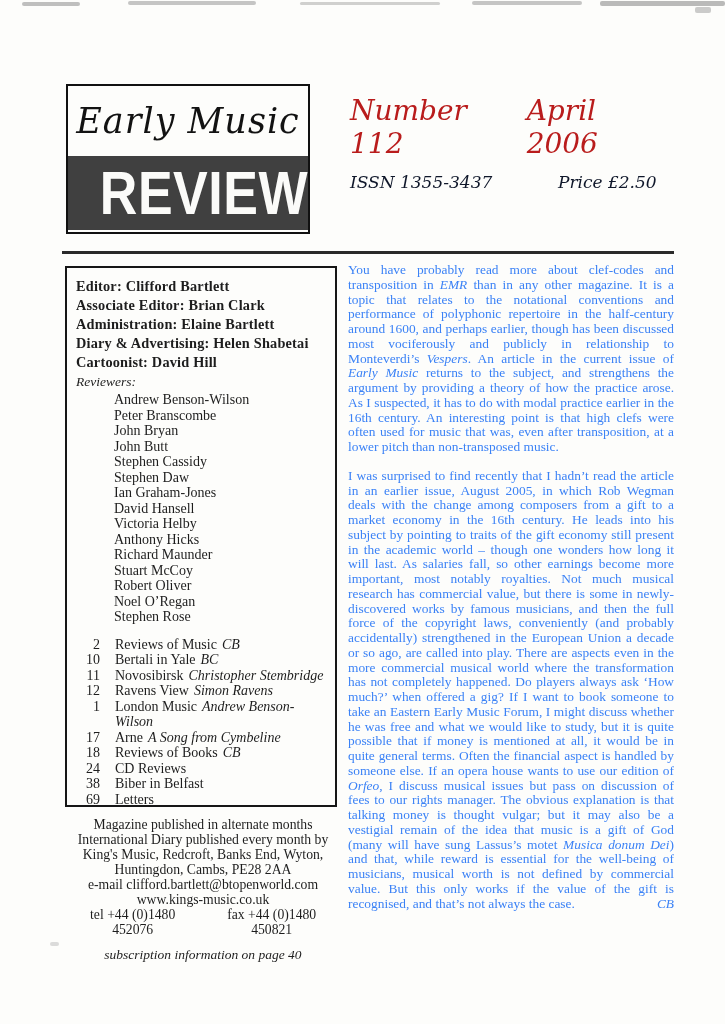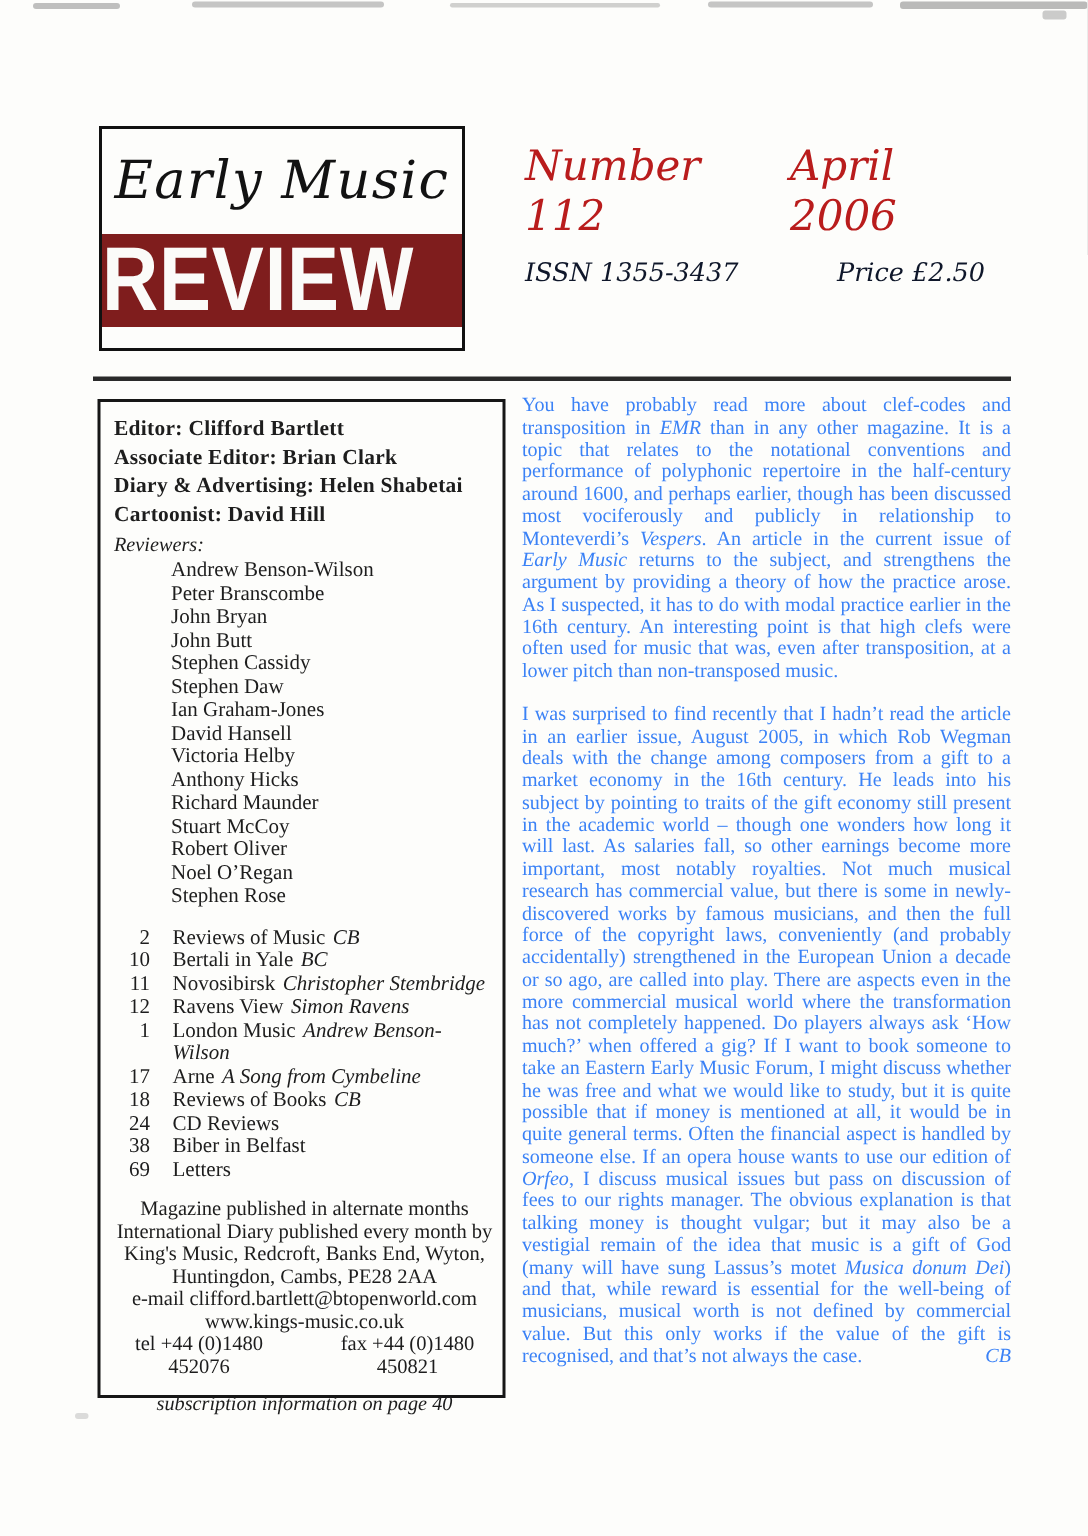--- a/index.html
+++ b/index.html
@@ -15,35 +15,35 @@
   .s5{left:600px;top:1px;width:125px;height:5px;opacity:.6;}
   .s6{left:695px;top:7px;width:16px;height:6px;opacity:.45;}
   .s7{left:50px;top:942px;width:9px;height:4px;opacity:.3;}
 
   
   .logo-box{position:absolute;left:66px;top:84px;width:244px;height:150px;
             border:2px solid #111;box-sizing:border-box;background:#fdfdfb;}
   .logo-top{height:70px;display:flex;align-items:center;justify-content:center;}
   .logo-title{font-family:"DejaVu Serif",serif;font-style:italic;font-size:35px;
               letter-spacing:1px;color:#121212;}
-  .logo-bottom{height:62px;background:#7f1d1d;display:flex;align-items:center;justify-content:flex-start;overflow:hidden;}
+  .logo-bottom{height:74px;background:#404040;display:flex;align-items:center;justify-content:flex-end;overflow:hidden;}
   .logo-review{font-family:"Liberation Sans",sans-serif;font-weight:700;font-size:52px;
                color:#fbfbf9;letter-spacing:0.5px;transform:scaleY(1.16);line-height:1;}
 
   .issue-row{position:absolute;left:350px;top:94px;width:324px;display:flex;
              justify-content:space-between;font-style:italic;font-size:28px;
              font-family:"DejaVu Serif",serif;color:#b91c1c;}
   .meta-row{position:absolute;left:350px;top:172px;width:324px;font-style:italic;
             font-size:17px;font-family:"DejaVu Serif",serif;color:#0f172a;}
   .meta-row .price{position:absolute;left:208px;top:0;}
 
   .rule{position:absolute;left:62px;top:251px;width:612px;height:2.5px;background:#2a2a2a;}
 
   
-  .info-box{position:absolute;left:65px;top:266px;width:272px;height:666px;
+  .info-box{position:absolute;left:65px;top:266px;width:272px;height:541px;
             border:2px solid #161616;box-sizing:border-box;padding:9px 5px 0 9px;}
   .staff-line{font-weight:bold;font-size:14.3px;line-height:19px;letter-spacing:.2px;}
   .reviewers-heading{font-style:italic;font-size:13.5px;line-height:17px;margin-top:1px;}
   .reviewer{margin-left:38px;font-size:14px;line-height:15.5px;}
   .reviewer-list{margin-top:2px;}
   .toc{margin-top:12px;}
   .toc-row{display:flex;font-size:14px;line-height:15.5px;}
   .toc-page{width:24px;text-align:right;flex:none;}
   .toc-title{margin-left:15px;}
   .toc-byline{font-style:italic;margin-left:5px;}
@@ -87,20 +87,21 @@
   <div class="meta-row">
     <span>ISSN 1355-3437</span>
     <span class="price">Price £2.50</span>
   </div>
 
   <div class="rule"></div>
 
   <div class="info-box">
     <div class="staff-line">Editor: Clifford Bartlett</div>
     <div class="staff-line">Associate Editor: Brian Clark</div>
+    <div class="staff-line">Administration: Elaine Bartlett</div>
     <div class="staff-line">Diary &amp; Advertising: Helen Shabetai</div>
     <div class="staff-line">Cartoonist: David Hill</div>
 
     <div class="reviewers-heading">Reviewers:</div>
     <div class="reviewer-list">
       <div class="reviewer">Andrew Benson-Wilson</div>
       <div class="reviewer">Peter Branscombe</div>
       <div class="reviewer">John Bryan</div>
       <div class="reviewer">John Butt</div>
       <div class="reviewer">Stephen Cassidy</div>

